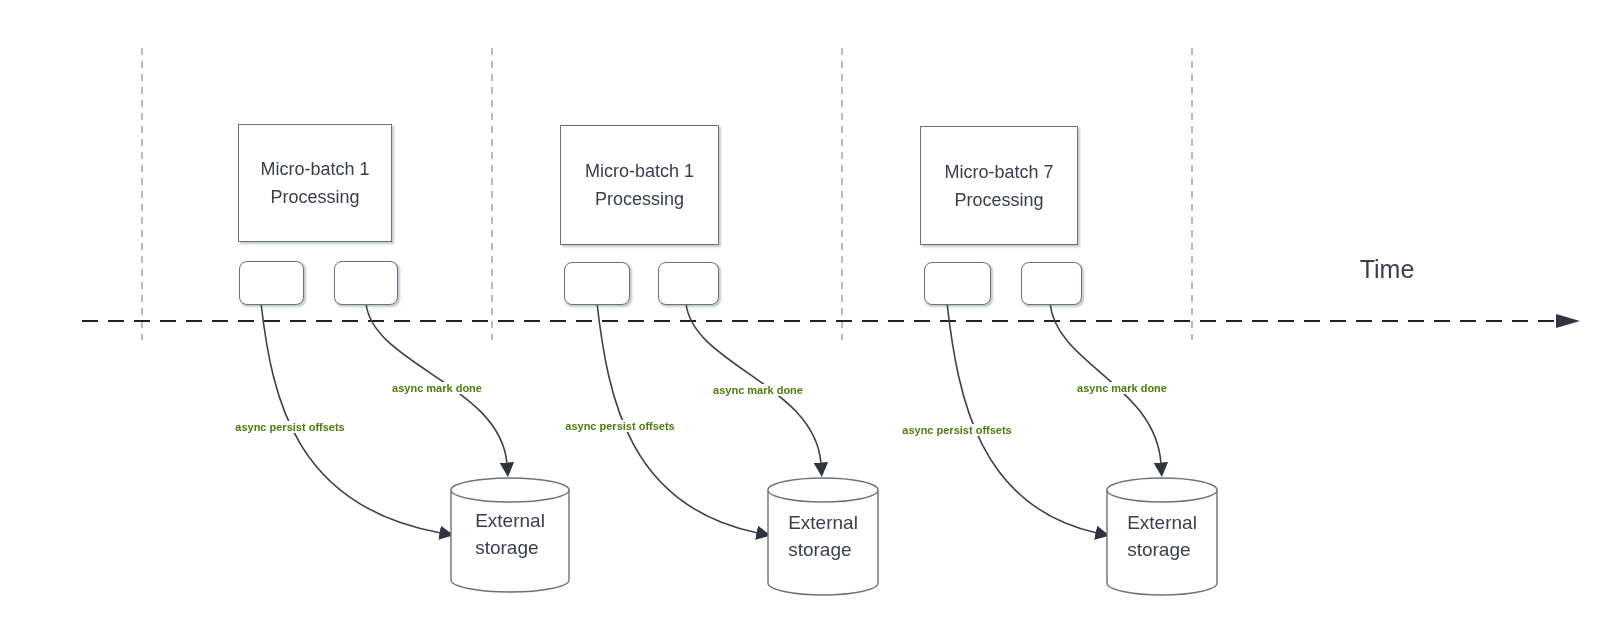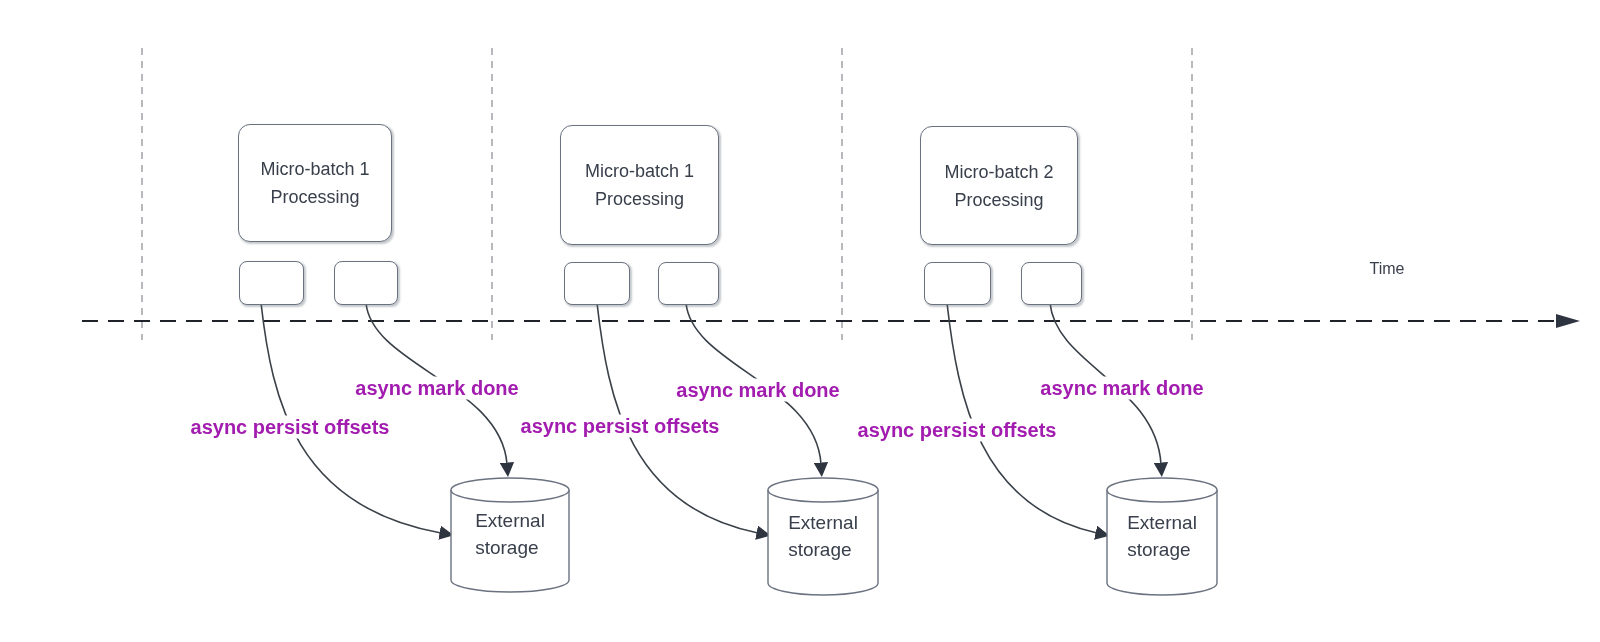--- a/index.html
+++ b/index.html
@@ -9,21 +9,21 @@
     height: 642px;
     background: #ffffff;
     font-family: "Liberation Sans", "DejaVu Sans", sans-serif;
     overflow: hidden;
   }
   .canvas svg { position: absolute; left: 0; top: 0; }
 
   .mb-box {
     position: absolute;
     border: 1.4px solid #6a7280;
-    border-radius: 12px;
+    border-radius: 0;
     background: #ffffff;
     box-shadow: 1.5px 1.5px 2px rgba(90,98,110,0.35);
     display: flex;
     flex-direction: column;
     align-items: center;
     justify-content: center;
     color: #39404c;
     font-size: 18px;
     line-height: 28px;
     text-align: center;
@@ -34,38 +34,38 @@
     border-radius: 8px;
     background: #ffffff;
     box-shadow: 1.5px 1.5px 2px rgba(90,98,110,0.35);
   }
   .edge-label {
     position: absolute;
     transform: translate(-50%, -50%);
     background: #ffffff;
     padding: 0 3px;
     white-space: nowrap;
-    font-size: 20px;
+    font-size: 11px;
     font-weight: bold;
-    color: #a21caf;
+    color: #4d7c0f;
   }
   .store-label {
     position: absolute;
     transform: translate(-50%, -50%);
     text-align: left;
     color: #39404c;
     font-size: 19px;
     line-height: 27px;
     white-space: nowrap;
   }
   .time-label {
     position: absolute;
     transform: translate(-50%, -50%);
     color: #39404c;
-    font-size: 16px;
+    font-size: 25px;
     white-space: nowrap;
   }
   .line2 { display: block; }
 </style>
 </head>
 <body>
 
 <div class="canvas">
 
   <svg width="1600" height="642" viewBox="0 0 1600 642">
@@ -126,21 +126,21 @@
   <div class="small-box" style="left:564px;top:262px;width:64px;height:41px"></div>
   <div class="small-box" style="left:658px;top:262px;width:59px;height:41px"></div>
   <div class="edge-label" style="left:620px;top:426px">async persist offsets</div>
   <div class="edge-label" style="left:758px;top:390px">async mark done</div>
   <div class="store-label" style="left:823px;top:536px">
     <span>External</span>
     <span class="line2">storage</span>
   </div>
 
   <div class="mb-box" style="left:920px;top:126px;width:156px;height:117px">
-    <span>Micro-batch 2</span>
+    <span>Micro-batch 7</span>
     <span class="line2">Processing</span>
   </div>
   <div class="small-box" style="left:924px;top:262px;width:65px;height:41px"></div>
   <div class="small-box" style="left:1021px;top:262px;width:59px;height:41px"></div>
   <div class="edge-label" style="left:957px;top:430px">async persist offsets</div>
   <div class="edge-label" style="left:1122px;top:388px">async mark done</div>
   <div class="store-label" style="left:1162px;top:536px">
     <span>External</span>
     <span class="line2">storage</span>
   </div>

